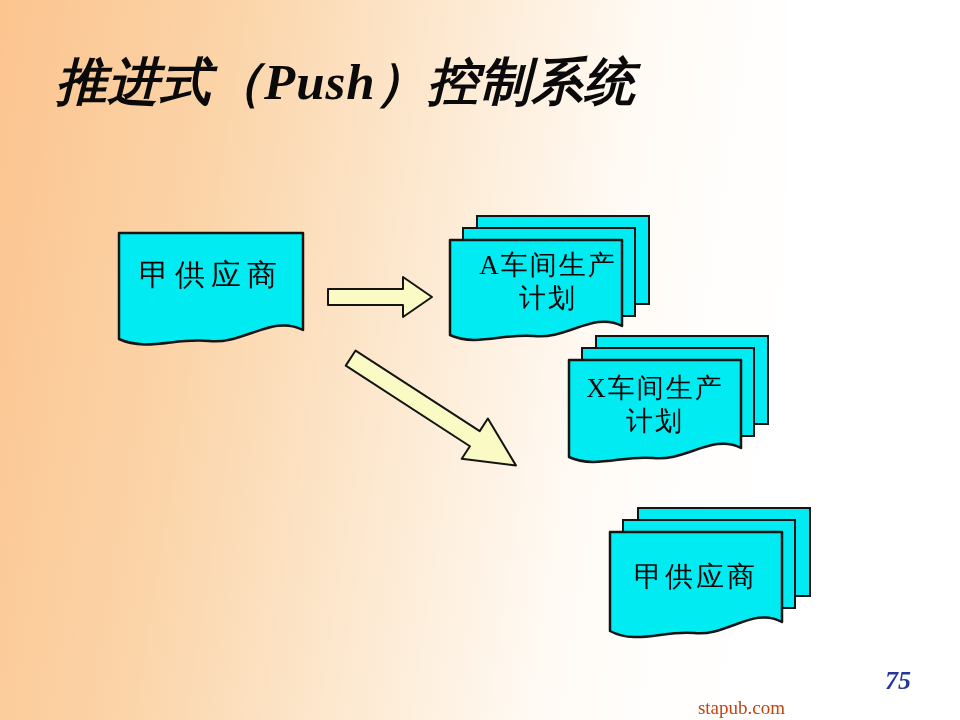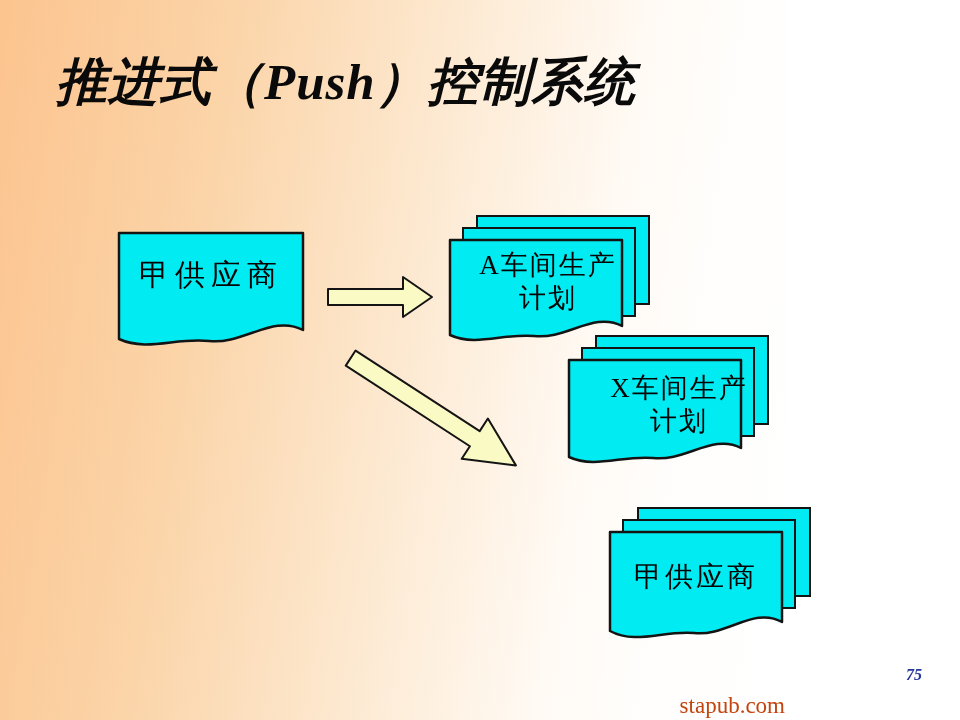--- a/index.html
+++ b/index.html
@@ -30,23 +30,23 @@
   .doc-label{position:absolute;width:176px;text-align:center;color:#050505;
              font-size:27px;letter-spacing:2px;line-height:33px;white-space:nowrap;}
   .order-label{font-size:30px;letter-spacing:6px;}
   .supplier-label{font-size:28px;letter-spacing:3px;}
   .diag-arrow{transform:rotate(33deg);transform-origin:0px 26px;}
   .watermark{position:absolute;left:615px;top:663px;display:flex;align-items:center;
              color:var(--watermark_gray);font-size:27px;letter-spacing:2px;
              font-family:"Liberation Sans","DejaVu Sans",sans-serif;white-space:nowrap;}
   .watermark svg{margin-right:9px;}
   .wicon{fill:#a9a9a9;}
-  .pagenum{position:absolute;left:906px;top:666px;font-size:16px;font-weight:bold;
+  .pagenum{position:absolute;left:885px;top:666px;font-size:26px;font-weight:bold;
            font-style:italic;color:var(--page_number_blue);}
-  .site{position:absolute;right:3px;bottom:1px;font-size:23px;color:var(--site_red);}
+  .site{position:absolute;right:3px;bottom:1px;font-size:19px;color:var(--site_red);}
 </style>
 </head>
 <body>
 
 <div class="slide">
 
   <h1 class="title">推进式（Push）控制系统</h1>
 
   <div class="abs" style="left:117px;top:231px;width:188px;height:124px;">
     <svg class="docsvg" width="188" height="124" viewBox="0 0 188 124">
@@ -74,21 +74,21 @@
   <svg class="arrow abs diag-arrow" style="left:349px;top:331px;" width="202" height="52" viewBox="0 0 202 52">
     <polygon points="2,17 150,17 150,2 199,26 150,50 150,35 2,35"></polygon>
   </svg>
 
   <div class="abs" style="left:567px;top:335px;width:204px;height:138px;">
     <div class="backdoc" style="left:28px;top:0px;"></div>
     <div class="backdoc" style="left:14px;top:12px;"></div>
     <svg class="docsvg abs" style="left:0px;top:23px;" width="176" height="114" viewBox="0 0 176 114">
       <path d="M2,2 H174 V90 C146,75 118,104 86,100 C56,97 28,111 2,99 Z"></path>
     </svg>
-    <div class="doc-label" style="left:0px;top:37px;padding-left:24px;">
+    <div class="doc-label" style="left:0px;top:37px;">
       <div>X车间生产</div>
       <div>计划</div>
     </div>
   </div>
 
   <div class="abs" style="left:608px;top:487px;width:204px;height:142px;margin-top:20px;">
     <div class="backdoc" style="left:29px;top:0px;"></div>
     <div class="backdoc" style="left:14px;top:12px;"></div>
     <svg class="docsvg abs" style="left:0px;top:23px;" width="176" height="118" viewBox="0 0 176 118">
       <path d="M2,2 H174 V92 C146,76 118,107 86,103 C56,100 28,115 2,101 Z"></path>

